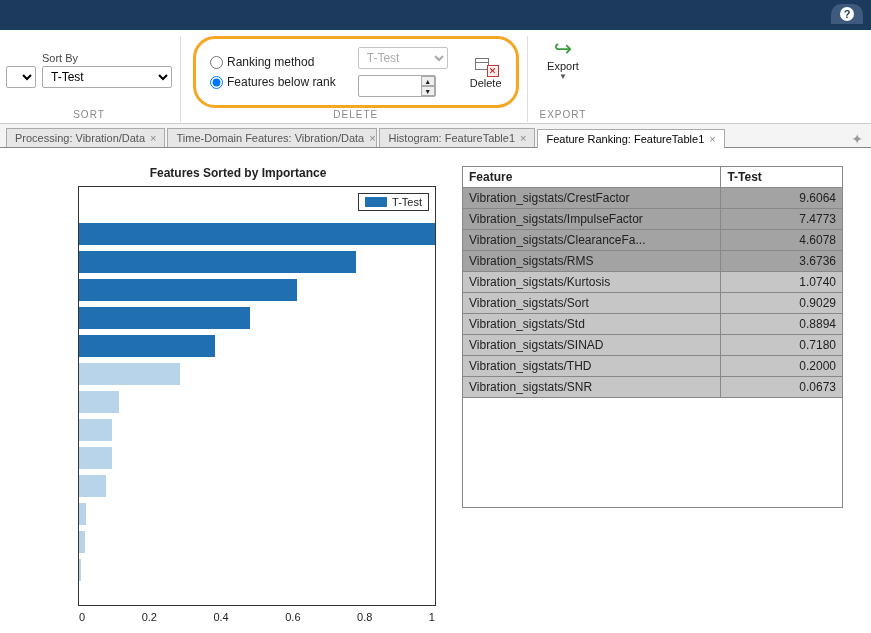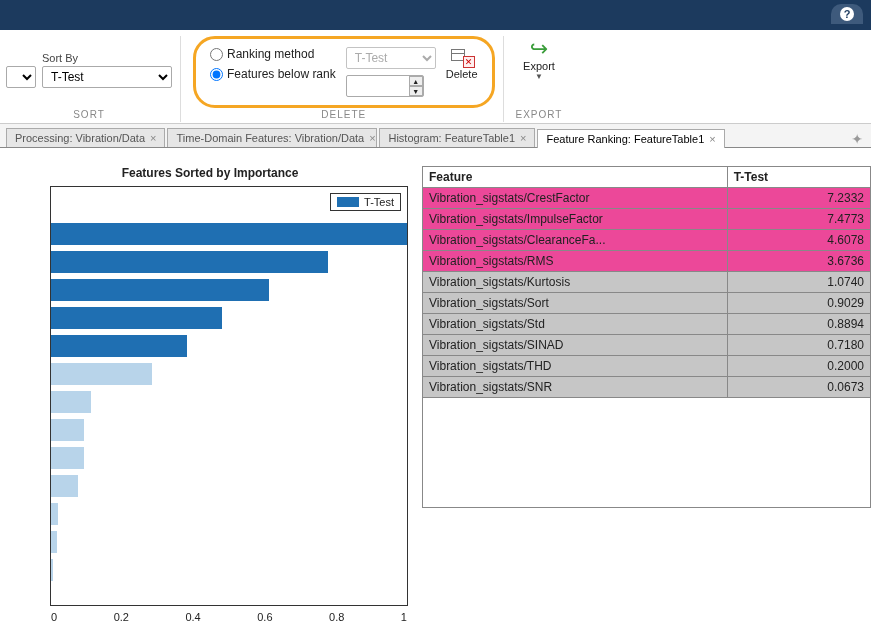--- a/index.html
+++ b/index.html
@@ -14,21 +14,21 @@
   .ts-group { display:flex; flex-direction:column; align-items:center; border-right:1px solid #ddd; padding:0 8px 2px 8px; height:86px; }
   .ts-group-label { font-size:10px; color:#888; letter-spacing:1px; margin-top:auto; }
 
   .sortby-stack { text-align:left; }
   .small-label { font-size:11px; color:#444; margin-bottom:2px; display:block; }
 
   select, input[type=text] { border:1px solid #aaa; border-radius:2px; background:#fff; font-size:12px; height:22px; padding:0 4px; }
   .sel-empty { width:30px; }
   .sel-sortby { width:130px; }
 
-  .highlight { border:3px solid #F5A623; border-radius:22px; padding:8px 14px 8px 14px; display:flex; align-items:flex-start; gap:10px; position:relative; }
+  .highlight { border:3px solid #F5A623; border-radius:22px; padding:8px 14px 8px 14px; display:flex; align-items:center; gap:22px; position:relative; }
   .radio-col { display:flex; flex-direction:column; gap:6px; }
   .radio-row { display:flex; align-items:center; gap:4px; }
   .radio-row input[type=radio]{margin:0;}
   .ctrl-col { display:flex; flex-direction:column; gap:6px; align-items:flex-start; }
   .sel-ttest { width:90px; color:#888; }
   .rank-input { width:78px; text-align:right; padding-right:16px; position:relative; }
   .rank-wrap { position:relative; }
   .spinner { position:absolute; right:1px; top:1px; width:14px; height:20px; display:flex; flex-direction:column; }
   .spinner div { flex:1; border:1px solid #aaa; background:#eee; font-size:7px; display:flex; align-items:center; justify-content:center; }
 
@@ -43,35 +43,35 @@
   .export-arrow { font-size:22px; color:#3a9d3a; line-height:18px; }
   .export-label { font-size:11px; margin-top:2px; }
   .export-caret { font-size:8px; color:#555; }
 
   .tabbar { display:flex; align-items:flex-end; height:24px; padding-left:6px; border-bottom:1px solid #888; background:#f4f4f4; position:relative; }
   .tab { display:flex; align-items:center; gap:5px; padding:3px 8px; border:1px solid #aaa; border-bottom:none; background:#e6e6e6; font-size:11px; color:#555; margin-right:2px; max-width:210px; white-space:nowrap; }
   .tab.active { background:#fff; color:#000; position:relative; top:1px; }
   .tab-close { color:#888; font-size:11px; }
   .gear { margin-left:auto; margin-right:8px; color:#999; font-size:14px; }
 
-  .content { display:flex; gap:2px; padding:18px 0; height:calc(633px - 30px - 94px - 24px); }
+  .content { display:flex; gap:14px; padding:18px 28px; height:calc(633px - 30px - 94px - 24px); }
 
   .chart-box { flex:0 0 420px; }
   .chart-title { text-align:center; font-weight:bold; font-size:12px; margin-bottom:6px; }
   .plot { border:1px solid #333; width:358px; height:420px; position:relative; margin-left:50px; }
   .legend { position:absolute; top:6px; right:6px; border:1px solid #333; background:#fff; padding:2px 6px; display:flex; align-items:center; gap:5px; font-size:11px; }
   .legend-swatch { width:22px; height:10px; background:#1F6FB2; }
   .bars { position:absolute; top:36px; left:0; right:0; }
   .bar { height:22px; margin-bottom:6px; }
   .bar.dark { background:#1F6FB2; }
   .bar.light { background:#B8D4EA; }
   .xaxis { position:absolute; bottom:-18px; left:0; right:0; display:flex; justify-content:space-between; font-size:11px; }
 
   .table-box { flex:1; }
-  table { border-collapse:collapse; width:100%; border:1px solid #888; background:#ec4899; }
+  table { border-collapse:collapse; width:100%; border:1px solid #888; background:#a3a3a3; }
   th { background:#fff; border:1px solid #888; padding:3px 6px; text-align:left; font-weight:bold; font-size:12px; }
   td { border:1px solid #888; padding:3px 6px; font-size:12px; }
   td.num { text-align:right; }
   tr.shade td { background:#c6c6c6; }
   .table-pad { border:1px solid #888; border-top:none; height:110px; background:#fff;}
 </style>
 </head>
 <body>
 
 <div class="titlebar">
@@ -200,21 +200,21 @@
     <table>
       <thead>
         <tr>
           <th style="width:68%;">Feature</th>
           <th>T-Test</th>
         </tr>
       </thead>
       <tbody id="tbody">
           <tr>
             <td>Vibration_sigstats/CrestFactor</td>
-            <td class="num">7.2332</td>
+            <td class="num">9.6064</td>
           </tr>
           <tr>
             <td>Vibration_sigstats/ImpulseFactor</td>
             <td class="num">7.4773</td>
           </tr>
           <tr>
             <td>Vibration_sigstats/ClearanceFa...</td>
             <td class="num">4.6078</td>
           </tr>
           <tr>

